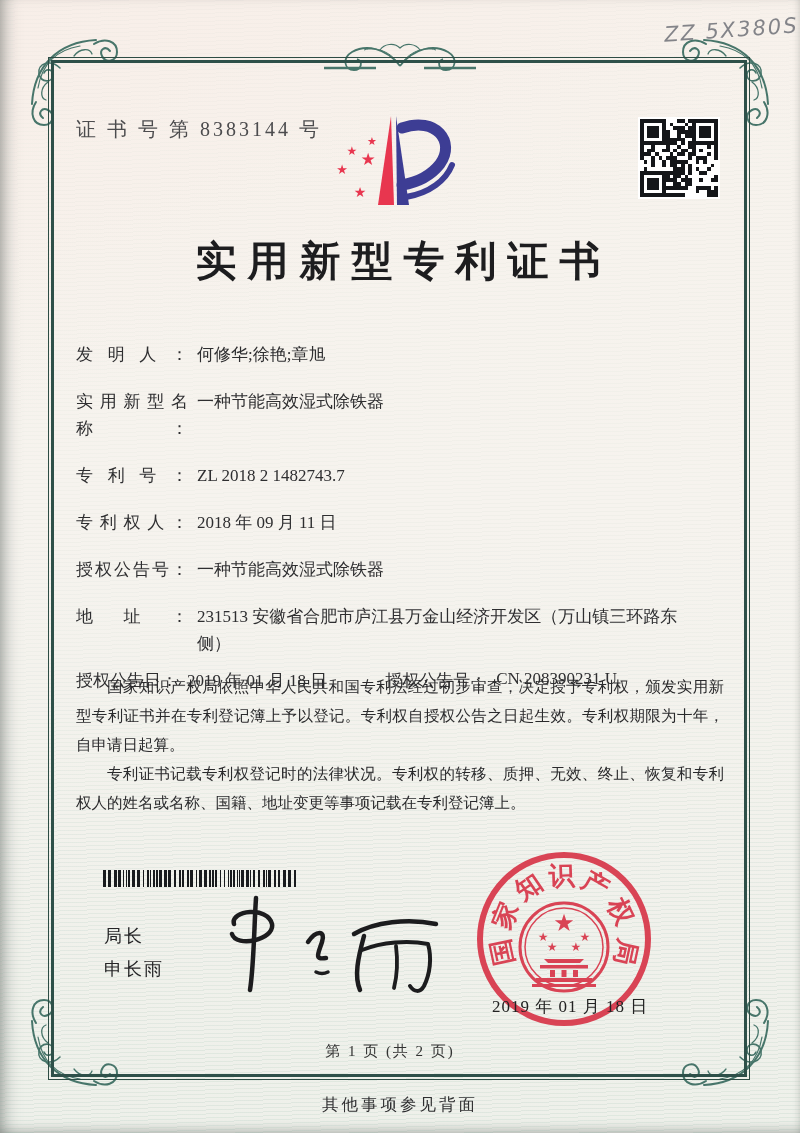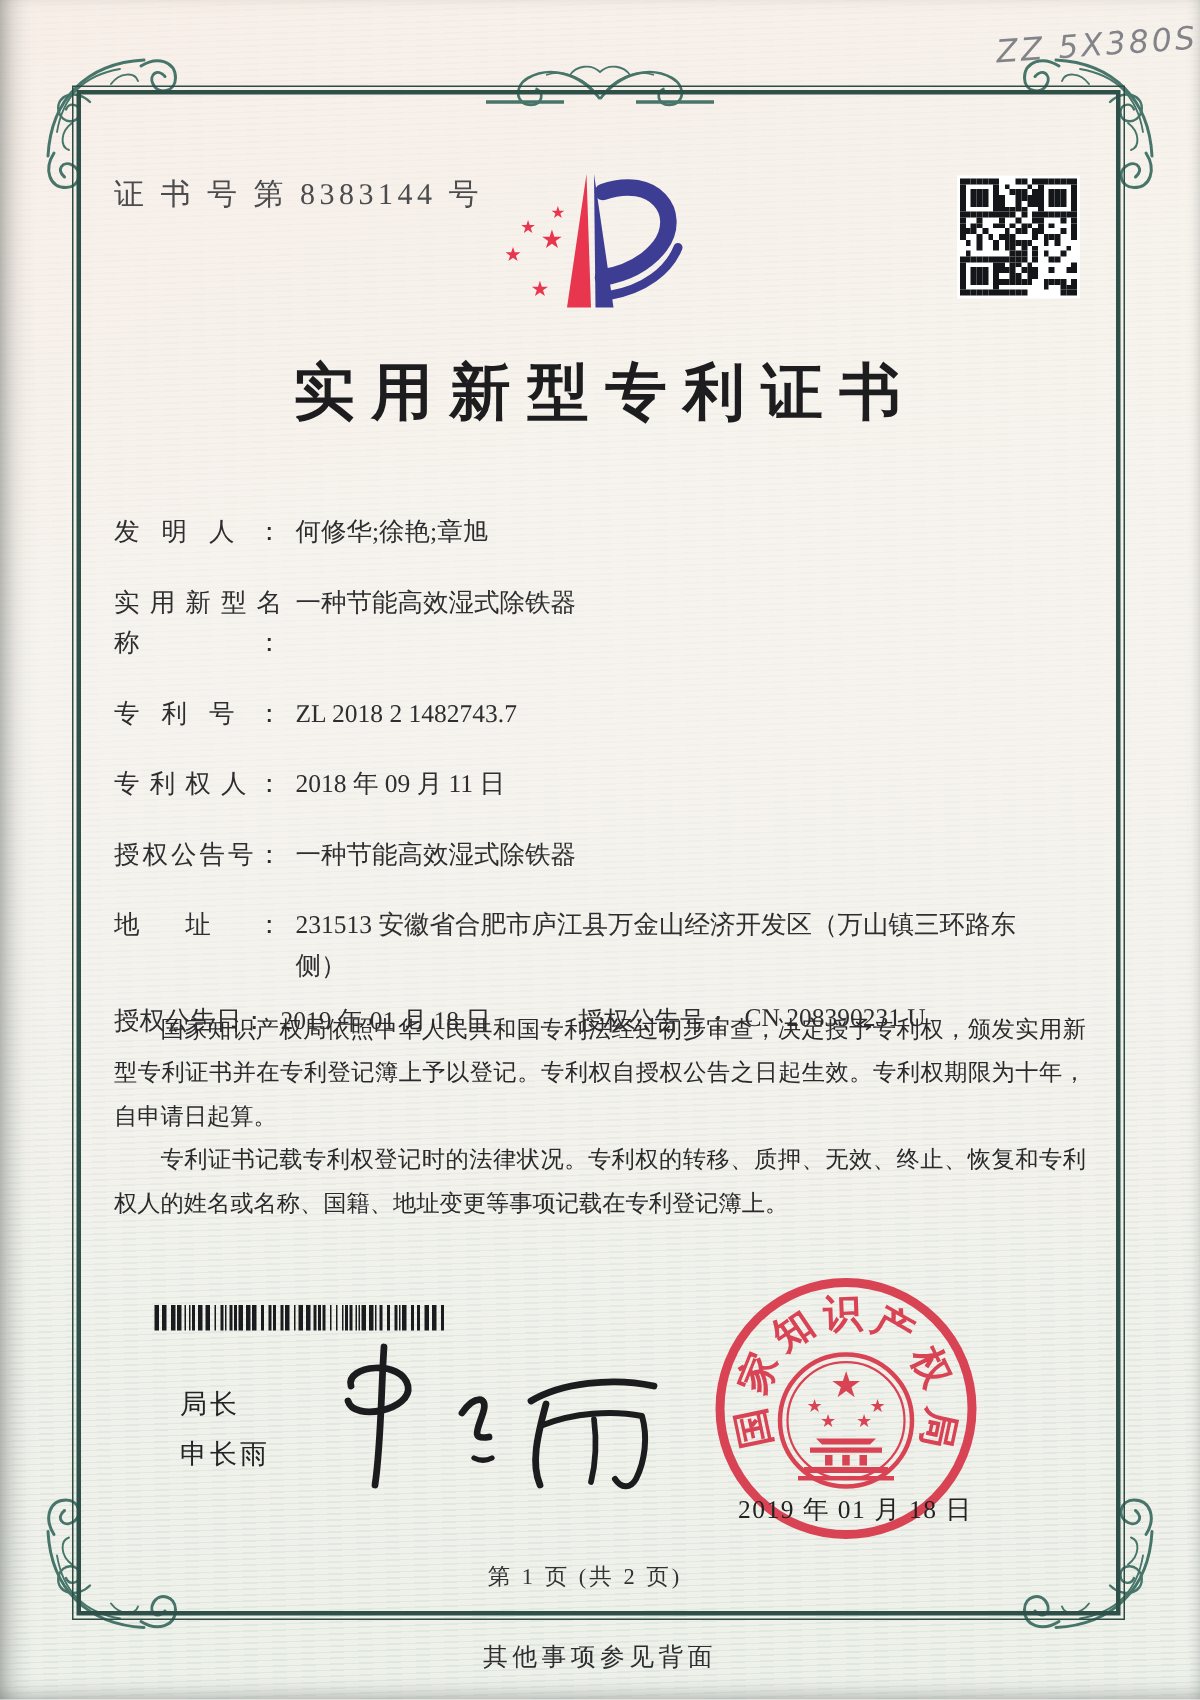--- a/index.html
+++ b/index.html
@@ -39,21 +39,21 @@
   .flabel{display:inline-block;width:112px;text-align:justify;text-align-last:justify;flex:0 0 112px;}
   .fvalue{margin-left:9px;max-width:488px;}
   .grantrow{display:flex;margin-top:-2px;}
   .gpair{display:flex;}
   .gpair .flabel{width:102px;flex:0 0 102px;}
   .gpair.second{margin-left:58px;}
   .paras{position:absolute;left:76px;top:672px;width:648px;font-size:15.5px;line-height:29px;color:#2a2a2c;text-align:justify;}
   .paras p{margin:0;text-indent:2em;}
   .barcode{position:absolute;left:103px;top:870px;width:202px;height:17px;display:flex;align-items:stretch;}
   .barcode i{display:block;background:#191b1e;}
-  .signer{position:absolute;left:120px;top:920px;font-size:18px;color:#242426;line-height:33px;letter-spacing:2px;font-family:Liberation Serif, serif;}
+  .signer{position:absolute;left:104px;top:920px;font-size:18px;color:#242426;line-height:33px;letter-spacing:2px;font-family:Liberation Serif, serif;}
   .signature{position:absolute;left:212px;top:884px;width:240px;height:120px;}
   .seal{position:absolute;left:472px;top:847px;width:184px;height:184px;opacity:.93;}
   .seal-char{fill:#d8374a;font-size:26px;font-weight:bold;text-anchor:middle;dominant-baseline:central;font-family:"Liberation Serif","DejaVu Serif",serif;}
   .sealdate{position:absolute;left:492px;top:995px;font-size:17px;color:#222;letter-spacing:1px;}
   .pageno{position:absolute;left:0;top:1042px;width:780px;text-align:center;font-size:15px;color:#333;letter-spacing:2px;}
   .backnote{position:absolute;left:0;top:1094px;width:800px;text-align:center;font-size:16.5px;color:#2e2e30;letter-spacing:3px;}
 </style>
 </head>
 <body>
 

